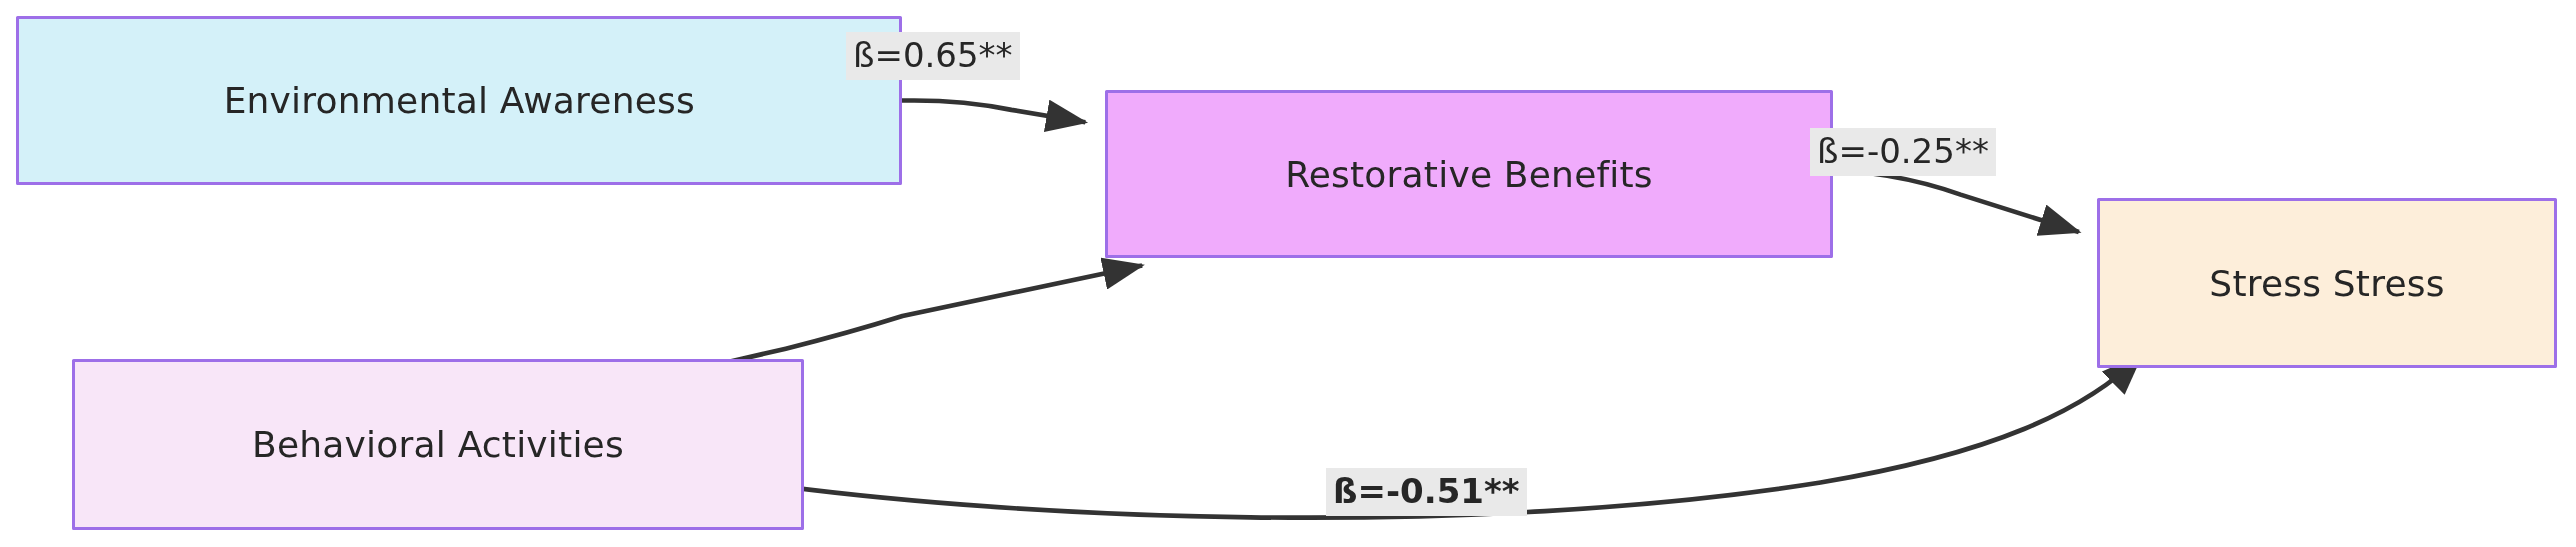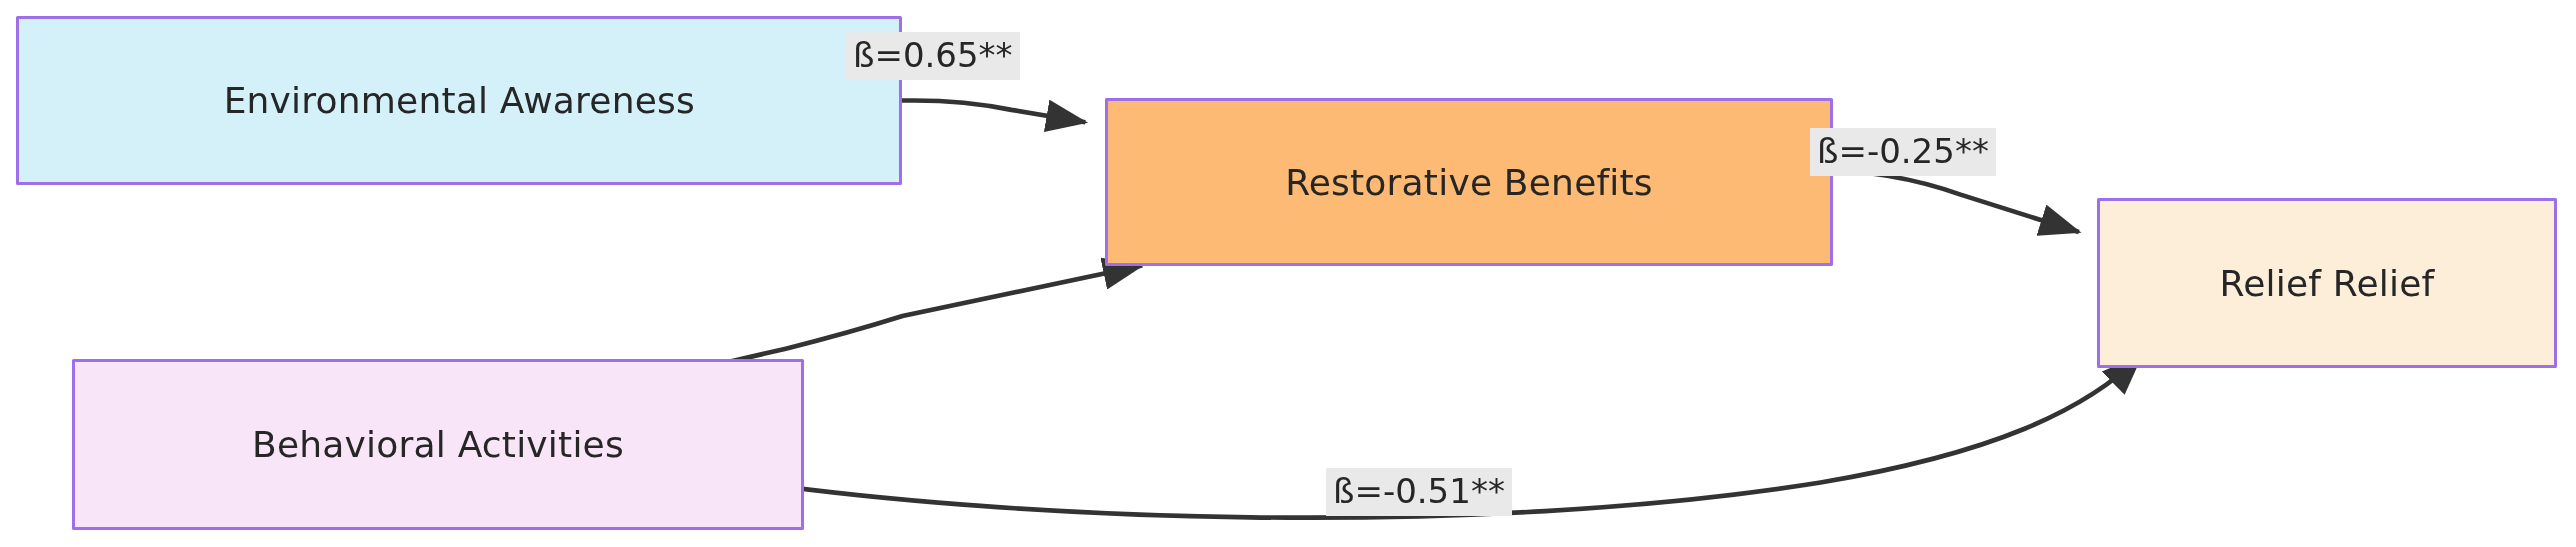--- a/index.html
+++ b/index.html
@@ -74,33 +74,33 @@
 
     <path d="M 2235 218 L 2330 218 Q 2430 218 2520 250 L 2672 298" fill="none" stroke="#333333" stroke-width="6" marker-end="url(#arrowhead)"></path>
 
     <path d="M 915 612 C 1300 672, 1900 690, 2340 620 C 2560 583, 2680 528, 2752 457" fill="none" stroke="#333333" stroke-width="6" marker-end="url(#arrowhead)"></path>
   </svg>
 
   <div class="node" style="left:16.3px; top:16.3px; width:886px; height:169px; background:#d4f1f9;">
     <span class="node-label">Environmental Awareness</span>
   </div>
 
-  <div class="node" style="left:1105px; top:98px; width:728px; height:168px; background:#fdba74;">
+  <div class="node" style="left:1105px; top:90px; width:728px; height:168px; background:#f0abfc;">
     <span class="node-label">Restorative Benefits</span>
   </div>
 
   <div class="node" style="left:72px; top:359px; width:732px; height:171px; background:#f8e6f8;">
     <span class="node-label">Behavioral Activities</span>
   </div>
 
   <div class="node" style="left:2097px; top:198px; width:460px; height:170px; background:#fdeeda;">
-    <span class="node-label">Relief Relief</span>
+    <span class="node-label">Stress Stress</span>
   </div>
 
   <div class="edge-label" style="left:846px; top:32px;">ß=0.65**</div>
 
 
   <div class="edge-label" style="left:1810px; top:128px;">ß=-0.25**</div>
 
-  <div class="edge-label" style="left:1326px; top:468px;">ß=-0.51**</div>
+  <div class="edge-label" style="left:1326px; top:468px;font-weight:bold;">ß=-0.51**</div>
 
 </div>
 
 
 </body></html>

